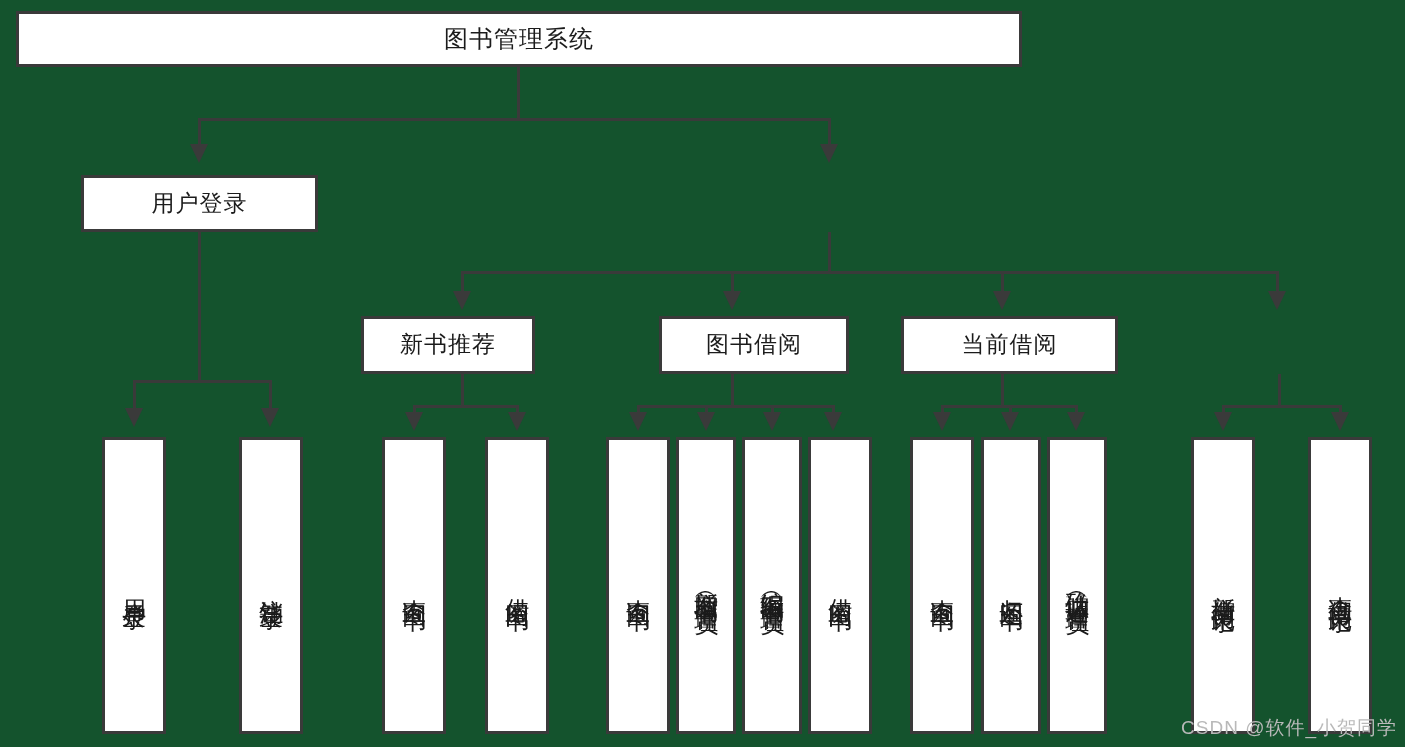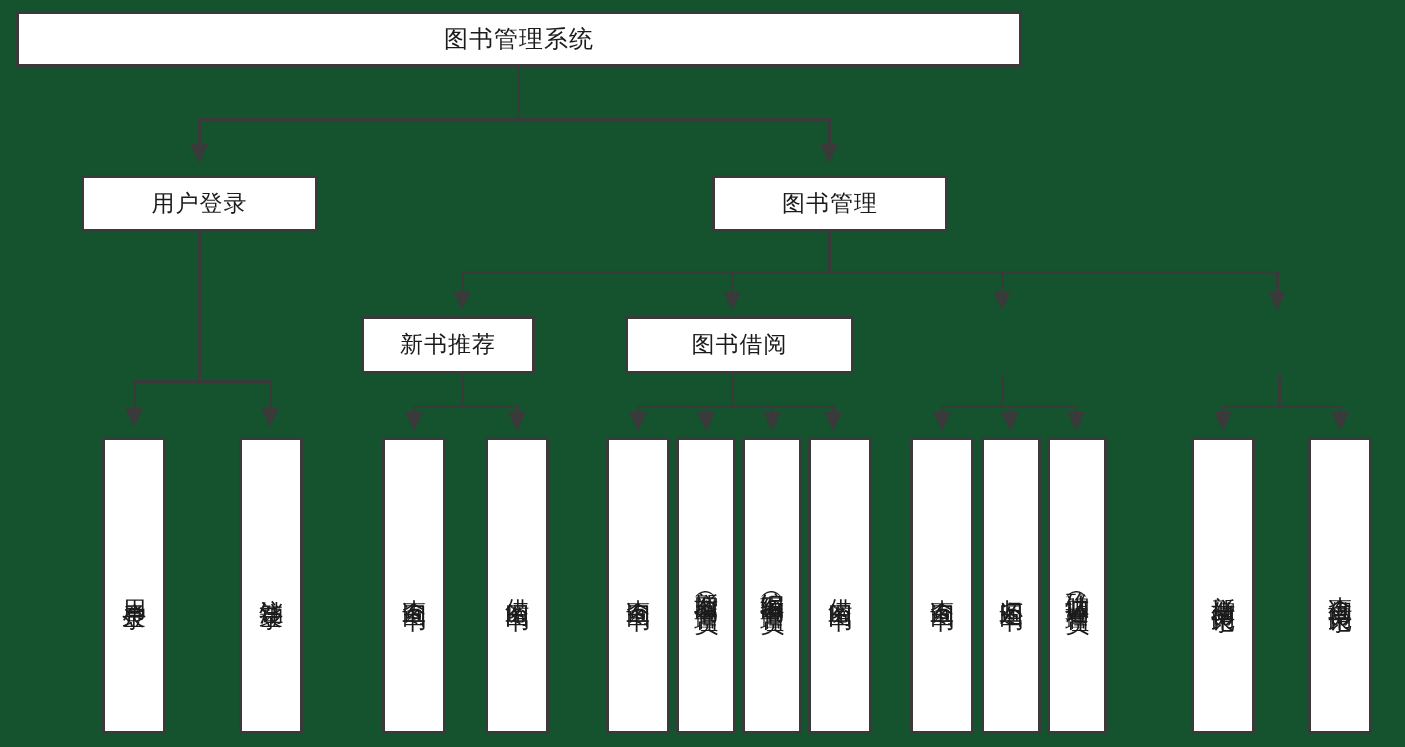--- a/index.html
+++ b/index.html
@@ -81,21 +81,20 @@
 
   <div class="edge h" style="left:198px; top:118px; width:633px; height:3px;"></div>
 
   <div class="edge v" style="left:198px; top:118px; width:3px; height:26px;"></div>
   <div class="edge v" style="left:828px; top:118px; width:3px; height:26px;"></div>
   <div class="arrow" style="left:190px; top:144px;"></div>
   <div class="arrow" style="left:820px; top:144px;"></div>
 
   <div class="node horiz" style="left:81px; top:175px; width:237px; height:57px;">用户登录</div>
 
-  <div class="node horiz" style="left:712px; top:175px; width:236px; height:57px;">图书管理</div>
 
   <div class="edge v" style="left:198px; top:232px; width:3px; height:150px;"></div>
   <div class="edge h" style="left:133px; top:380px; width:139px; height:3px;"></div>
   <div class="edge v" style="left:133px; top:380px; width:3px; height:30px;"></div>
   <div class="edge v" style="left:269px; top:380px; width:3px; height:30px;"></div>
   <div class="arrow" style="left:125px; top:408px;"></div>
   <div class="arrow" style="left:261px; top:408px;"></div>
 
   <div class="edge v" style="left:828px; top:232px; width:3px; height:41px;"></div>
   <div class="edge h" style="left:461px; top:271px; width:818px; height:3px;"></div>
@@ -103,22 +102,23 @@
   <div class="edge v" style="left:731px; top:271px; width:3px; height:22px;"></div>
   <div class="edge v" style="left:1001px; top:271px; width:3px; height:22px;"></div>
   <div class="edge v" style="left:1276px; top:271px; width:3px; height:22px;"></div>
   <div class="arrow" style="left:453px; top:291px;"></div>
   <div class="arrow" style="left:723px; top:291px;"></div>
   <div class="arrow" style="left:993px; top:291px;"></div>
   <div class="arrow" style="left:1268px; top:291px;"></div>
 
   <div class="node horiz" style="left:361px; top:316px; width:174px; height:58px;">新书推荐</div>
 
-  <div class="node horiz" style="left:625px; top:316px; width:229px; height:58px;">图书借阅</div>
+  <div class="node horiz" style="left:659px; top:316px; width:190px; height:58px;">图书借阅</div>
 
+  <div class="node horiz" style="left:901px; top:316px; width:217px; height:58px;">当前借阅</div>
 
 
   <div class="edge v" style="left:461px; top:374px; width:3px; height:34px;"></div>
   <div class="edge h" style="left:413px; top:405px; width:106px; height:3px;"></div>
   <div class="edge v" style="left:413px; top:405px; width:3px; height:10px;"></div>
   <div class="edge v" style="left:516px; top:405px; width:3px; height:10px;"></div>
   <div class="arrow" style="left:405px; top:412px;"></div>
   <div class="arrow" style="left:508px; top:412px;"></div>
 
   <div class="edge v" style="left:731px; top:374px; width:3px; height:34px;"></div>
@@ -159,14 +159,15 @@
   <div class="node vert" style="left:742px; top:437px; width:60px; height:297px;">编辑图书（管理员）</div>
   <div class="node vert" style="left:808px; top:437px; width:64px; height:297px;">借阅图书</div>
 
   <div class="node vert" style="left:910px; top:437px; width:64px; height:297px;">查询图书</div>
   <div class="node vert" style="left:981px; top:437px; width:60px; height:297px;">归还图书</div>
   <div class="node vert" style="left:1047px; top:437px; width:60px; height:297px;">确认归还（管理员）</div>
 
   <div class="node vert" style="left:1191px; top:437px; width:64px; height:297px;">新增借阅记录</div>
   <div class="node vert" style="left:1308px; top:437px; width:64px; height:297px;">查询借阅记录</div>
 
+  <div id="watermark">CSDN @软件_小贺同学</div>
 
 </div>
 
 </body></html>

